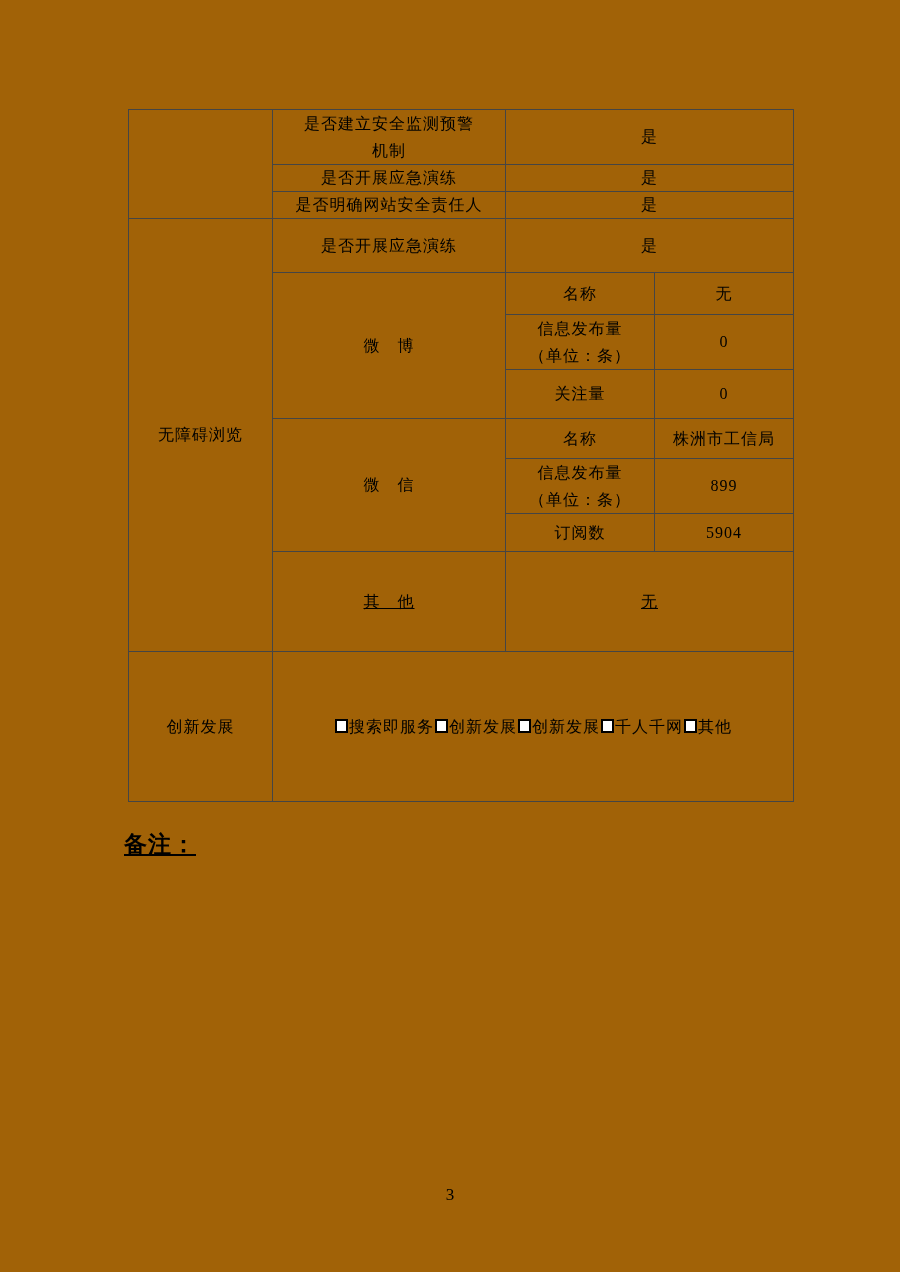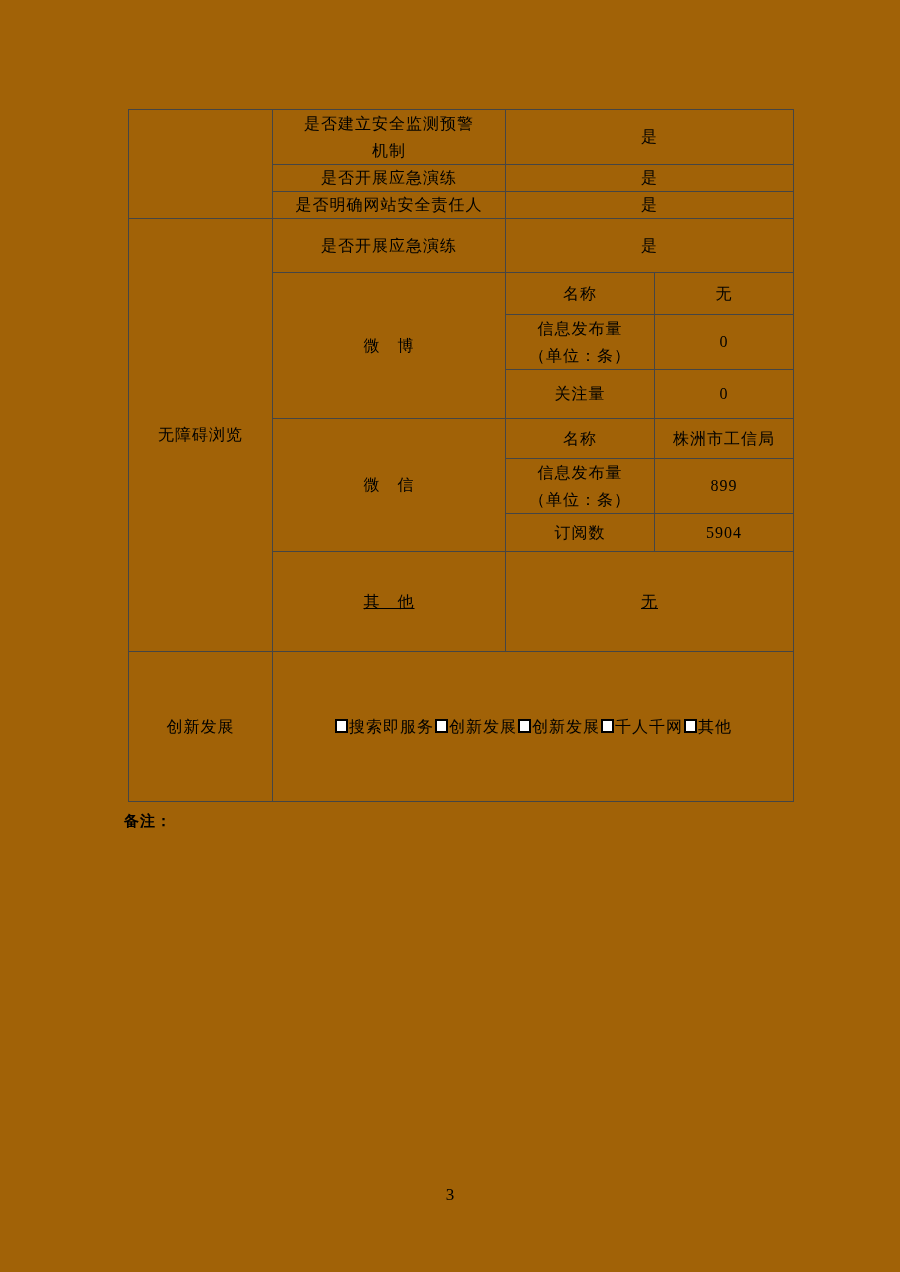--- a/index.html
+++ b/index.html
@@ -52,24 +52,25 @@
     display: inline-block;
     width: 13px;
     height: 14px;
     border: 2px solid #000;
     margin: 0 1px -1px 1px;
     background: #fff;
   }
   .remark {
     position: absolute;
     left: 124px;
-    top: 812px;
-    font-size: 15px;
+    top: 829px;
+    font-size: 23px;
     font-weight: bold;
     letter-spacing: 1px;
+    text-decoration: underline;
   }
   .page-number {
     position: absolute;
     left: 0;
     right: 0;
     top: 1185px;
     text-align: center;
     font-size: 17px;
   }
 </style>

